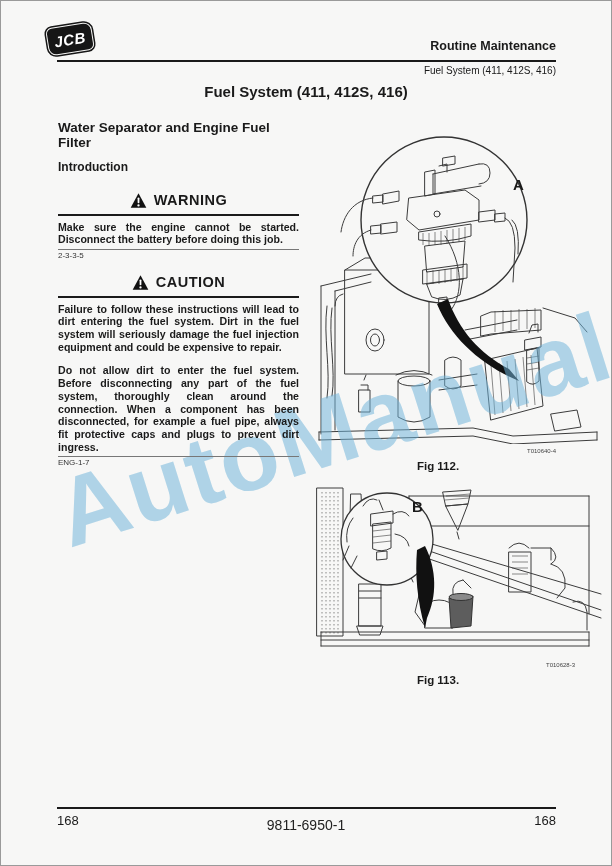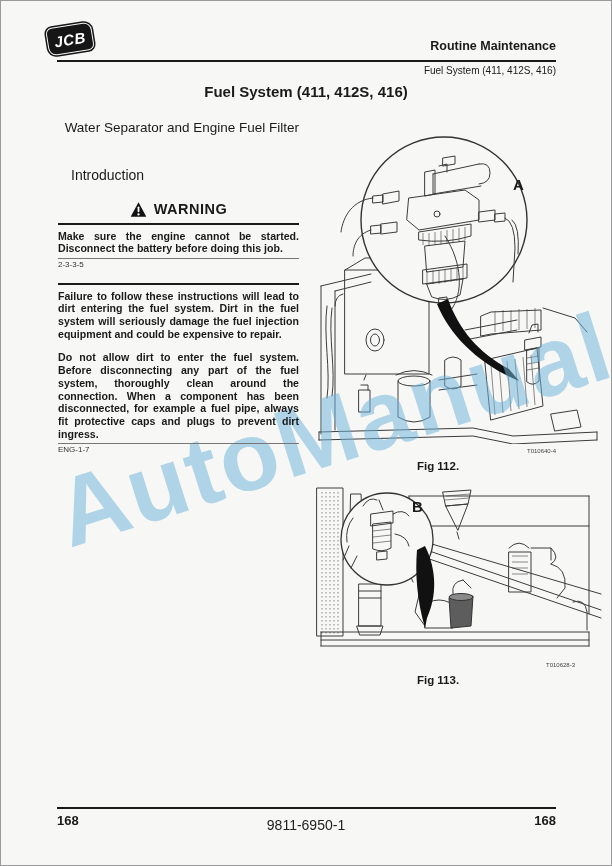--- a/index.html
+++ b/index.html
@@ -42,22 +42,22 @@
   }
   .page-title {
     position:absolute; left:0; right:0; top:82px;
     text-align:center; font-size:15px; font-weight:bold;
   }
 
   
   .left-col {
     position:absolute; left:57px; top:119px; width:241px; z-index:3;
   }
-  .h2 { font-size:13.5px; font-weight:normal; margin-bottom:32px;text-align:right; }
-  .h3 { font-size:14px; font-weight:normal; margin-bottom:18px;margin-left:13px; }
+  .h2 { font-size:13.5px; font-weight:bold; margin-bottom:10px; }
+  .h3 { font-size:12px; font-weight:bold; margin-bottom:18px; }
   .alert-head {
     display:flex; align-items:center; justify-content:center;
     gap:7px; margin-bottom:6px;
   }
   .alert-head .label {
     font-size:14.5px; font-weight:bold; letter-spacing:.5px;
   }
   .tri-icon { width:17px; height:15px; display:block; }
   .rule-heavy { height:1.6px; background:#1a1a1a; margin-bottom:5px; }
   .rule-thin  { height:1px; background:#777; margin-top:3px; }
@@ -100,21 +100,21 @@
     color:#6fb4da; opacity:.52; white-space:nowrap;
     transform:rotate(-17.5deg); transform-origin:left top;
     pointer-events:none;
   }
 
   
   .ftr-rule {
     position:absolute; left:56px; right:55px; top:806px;
     height:1.8px; background:#1a1a1a;
   }
-  .ftr-page { position:absolute; top:812px; font-size:13px; font-weight:bold; }
+  .ftr-page { position:absolute; top:812px; font-size:13px; font-weight:normal; }
   .ftr-page.l { left:56px; } .ftr-page.r { right:55px; }
   .ftr-doc {
     position:absolute; top:816px; left:0; right:0;
     text-align:center; font-size:14px; color:#222;
   }
 
   svg .ln { stroke:#3c3c3c; fill:none; stroke-width:1; stroke-linecap:round; stroke-linejoin:round; }
   svg .thin { stroke:#3c3c3c; fill:none; stroke-width:.6; }
 </style>
 </head>
@@ -143,20 +143,28 @@
         </svg>
         <span class="label">WARNING</span>
       </div>
       <div class="rule-heavy"></div>
       <p class="alert-text">Make sure the engine cannot be started. Disconnect the battery before doing this job.</p>
       <div class="rule-thin"></div>
       <div class="ref-code">2-3-3-5</div>
     </div>
 
     <div>
+      <div class="alert-head">
+        <svg class="tri-icon" viewBox="0 0 24 22">
+          <path d="M12 .5 L23.5 21.5 H.5 Z" fill="#111"></path>
+          <rect x="10.7" y="6.5" width="2.6" height="8.5" rx="1.2" fill="#fff"></rect>
+          <circle cx="12" cy="18.2" r="1.7" fill="#fff"></circle>
+        </svg>
+        <span class="label">CAUTION</span>
+      </div>
       <div class="rule-heavy"></div>
       <p class="alert-text">Failure to follow these instructions will lead to dirt entering the fuel system. Dirt in the fuel system will seriously damage the fuel injection equipment and could be expensive to repair.</p>
       <p class="alert-text">Do not allow dirt to enter the fuel system. Before disconnecting any part of the fuel system, thoroughly clean around the connection. When a component has been disconnected, for example a fuel pipe, always fit protective caps and plugs to prevent dirt ingress.</p>
       <div class="rule-thin"></div>
       <div class="ref-code">ENG-1-7</div>
     </div>
 
   </div>
 
   <div class="figure fig112">

